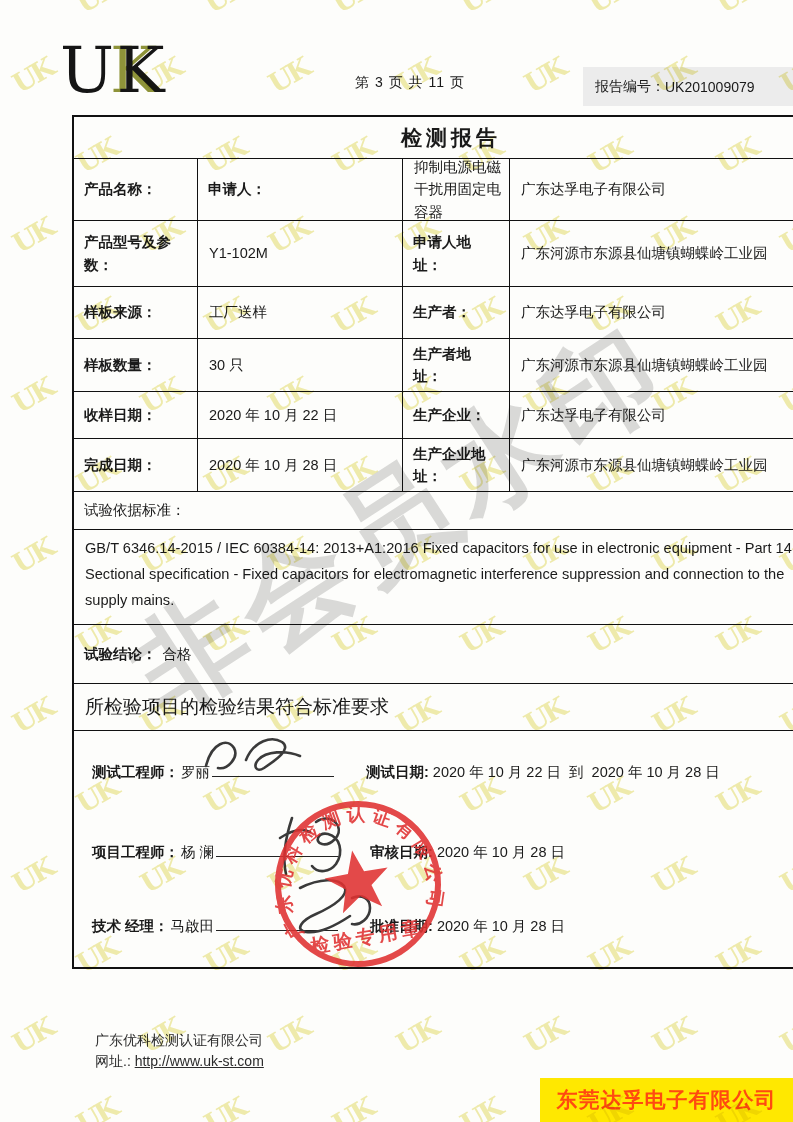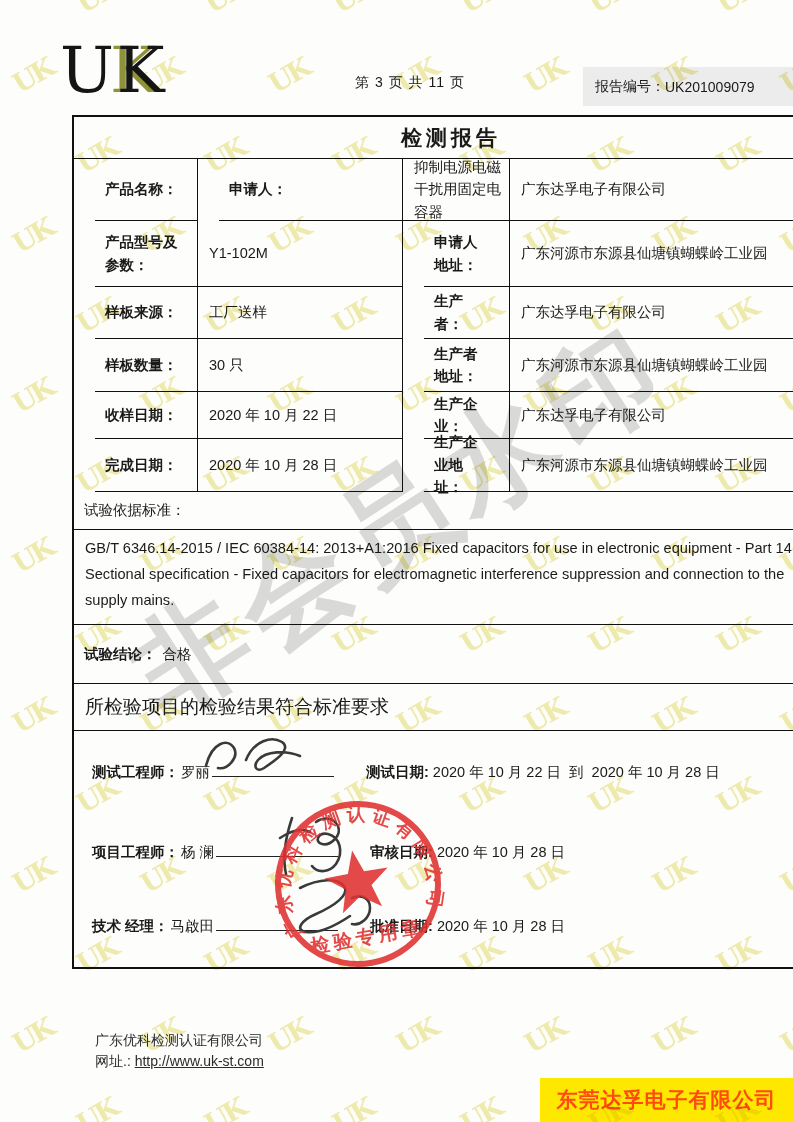--- a/index.html
+++ b/index.html
@@ -38,21 +38,21 @@
     position:absolute;left:72px;top:115px;width:758px;z-index:1;
     border:2px solid #111;box-sizing:border-box;background:transparent;
   }
   .title-row{height:41px;display:flex;align-items:center;justify-content:center;
     font-size:21px;font-weight:bold;letter-spacing:4px;border-bottom:1px solid #111;}
   .info-grid{display:grid;grid-template-columns:124px 205px 107px 1fr;
     grid-template-rows:62px 66px 52px 53px 47px 53px;}
   .cell{box-sizing:border-box;border-bottom:1px solid #111;display:flex;align-items:center;
     font-size:14.5px;line-height:1.55;}
   .cell.c1,.cell.c2,.cell.c3{border-right:1px solid #111;}
-  .cell.lbl{font-weight:bold;padding:4px 19px 4px 10px;margin-left:21px;}
+  .cell.lbl{font-weight:bold;padding:4px 19px 4px 10px;}
   .cell.val{padding:4px 8px 4px 11px;}
   .std-header{box-sizing:border-box;height:38px;display:flex;align-items:center;padding-left:10px;
     font-weight:normal;font-size:14.5px;border-bottom:1px solid #111;}
   .std-body{box-sizing:border-box;height:95px;padding:6px 12px 0 11px;font-size:14.6px;
     line-height:1.78;border-bottom:1px solid #111;}
   .concl-row{box-sizing:border-box;height:59px;display:flex;align-items:center;padding-left:10px;
     font-size:14.5px;border-bottom:1px solid #111;}
   .concl-row .lbl{font-weight:bold;}
   .concl-row .val{margin-left:6px;}
   .note-row{box-sizing:border-box;height:47px;display:flex;align-items:center;padding-left:11px;

